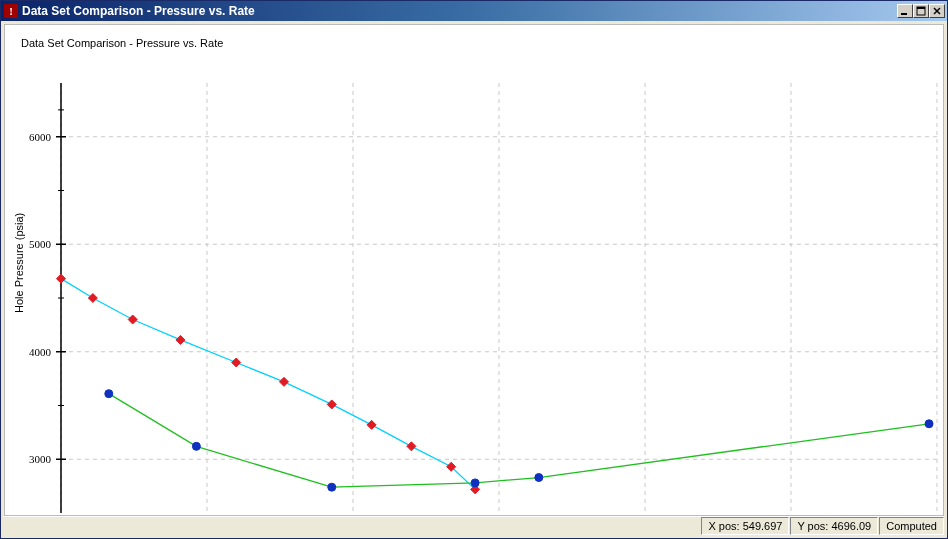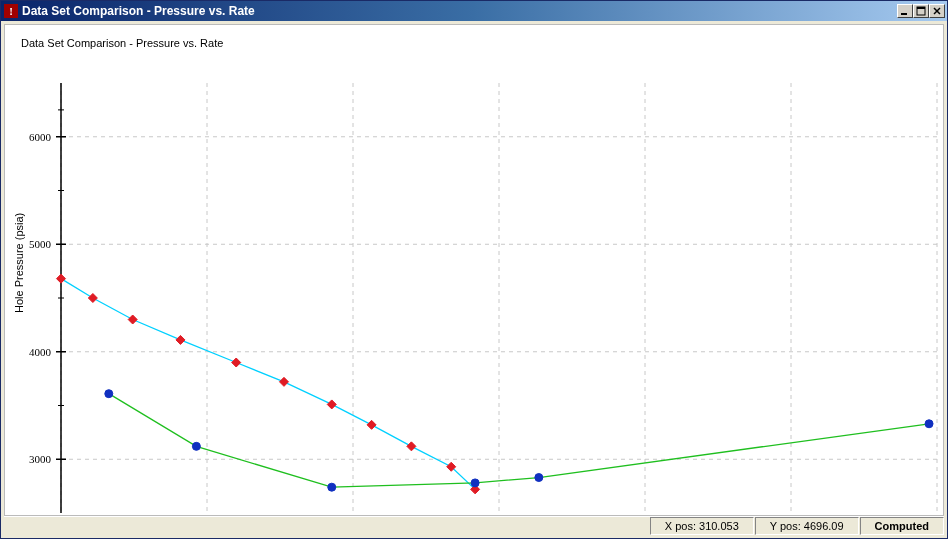--- a/index.html
+++ b/index.html
@@ -116,29 +116,29 @@
   .status-spacer {
     flex: 1 1 auto;
   }
   .status-cell {
     border: 1px solid #848484;
     border-top-color: #848484;
     border-left-color: #848484;
     border-right-color: #fff;
     border-bottom-color: #fff;
     background: #ece9d8;
-    padding: 1px 14px;
+    padding: 1px 6px;
     font-size: 11px;
     color: #000;
     display: flex;
     align-items: center;
     margin-right: 1px;
     box-sizing: border-box;
   }
-  .status-cell:last-child { margin-right: 0; font-weight: bold; }
+  .status-cell:last-child { margin-right: 0; }
 </style>
 </head>
 <body>
 
 <div class="window">
 
   <div class="title-bar">
     <span class="title-icon">
       <svg width="14" height="14" viewBox="0 0 14 14">
         <rect x="0" y="0" width="14" height="14" fill="#a00000"></rect>
@@ -221,21 +221,21 @@
             <circle cx="533.8181818181818" cy="452.525" r="4" fill="#1030c0" stroke="#1030c0"></circle>
             <circle cx="924.0363636363637" cy="398.775" r="4" fill="#1030c0" stroke="#1030c0"></circle>
           </g>
         </svg>
     </div>
 
     <div class="status-bar">
       <div class="status-spacer"></div>
       <div class="status-cell">
         <span>X pos:</span>&nbsp;
-        <span>310.053</span>
+        <span>549.697</span>
       </div>
       <div class="status-cell">
         <span>Y pos:</span>&nbsp;
         <span>4696.09</span>
       </div>
       <div class="status-cell">Computed</div>
     </div>
   </div>
 
 </div>

